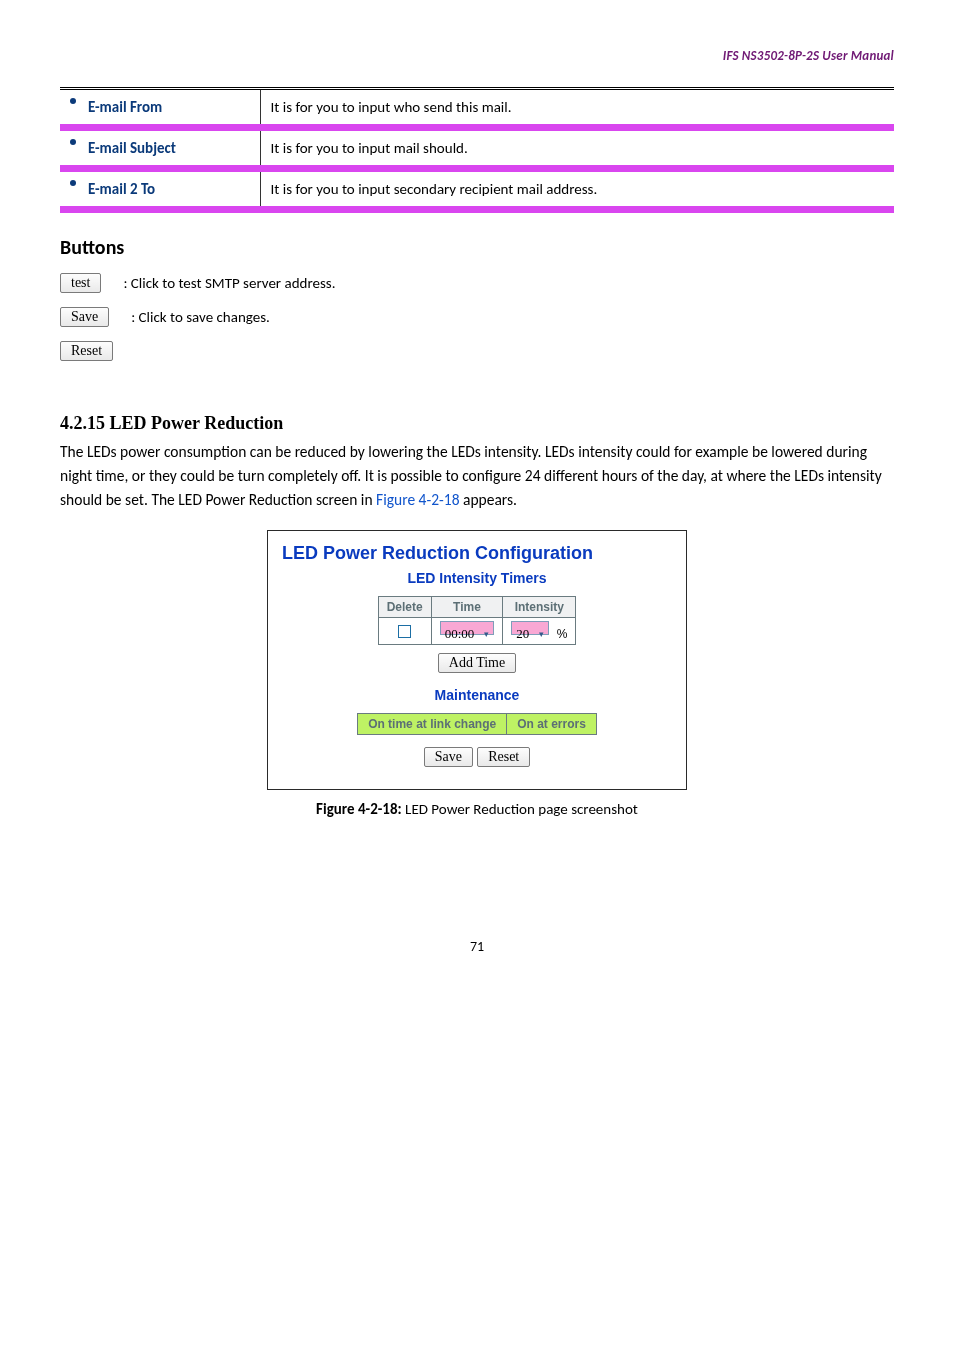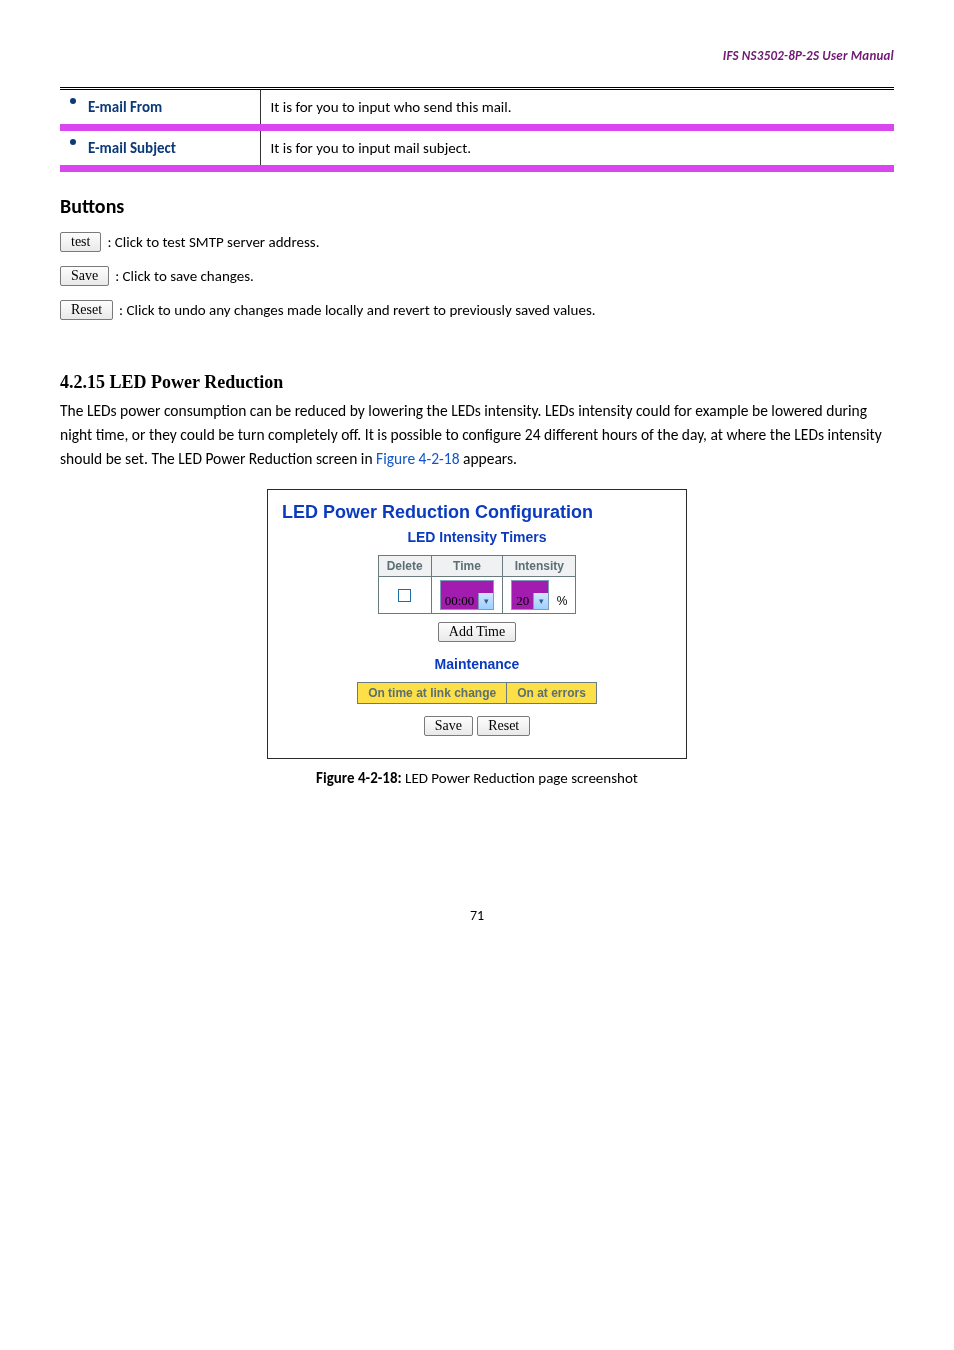--- a/index.html
+++ b/index.html
@@ -59,21 +59,21 @@
   }
   h3.buttons-h {
     font-family: Calibri, Arial, sans-serif;
     font-weight: bold;
     font-size: 20px;
     margin: 18px 0 14px 0;
   }
   .btn-line {
     display: flex;
     align-items: center;
-    gap: 6px;
+    gap: 22px;
     margin: 14px 0;
     font-family: Calibri, Arial, sans-serif;
     font-size: 15px;
   }
   .ui-btn {
     display: inline-block;
     border: 1px solid #7a7a7a;
     background: linear-gradient(#fdfdfd,#e9e9e9);
     font-family: "Times New Roman", serif;
     font-size: 14px;
@@ -139,25 +139,25 @@
     display: inline-block;
     width: 13px; height: 13px;
     border: 1px solid #1c6ea4;
     background: #fff;
     vertical-align: middle;
   }
   .sel {
     display: inline-flex;
     align-items: center;
     border: 1px solid #7f9db9;
-    background: #a21caf;
+    background: #f9a8d4;
     font-family: "Times New Roman", serif;
     font-size: 13px;
     padding: 12px 0 0 4px;
-    height: 30px;
+    height: 14px;
   }
   .sel .arrow {
     margin-left: 4px;
     width: 15px; height: 100%;
     background: linear-gradient(#cfe7ff,#9fcfff);
     border-left: 1px solid #7f9db9;
     display: inline-flex;
     align-items: center;
     justify-content: center;
     color: #345b8b;
@@ -179,21 +179,21 @@
   table.maint {
     border-collapse: collapse;
     font-size: 12px;
   }
   table.maint th, table.maint td {
     border: 1px solid #6a7b80;
     padding: 3px 10px;
     text-align: center;
   }
   table.maint th {
-    background: #fde047;
+    background: #bef264;
     color: #5c6f75;
     font-weight: bold;
   }
   .fig-caption {
     text-align: center;
     font-family: Calibri, Arial, sans-serif;
     font-size: 15px;
     margin: 10px 0 0 0;
   }
   .fig-caption b { font-weight: bold; }
@@ -210,38 +210,41 @@
 <div class="running-head">IFS  NS3502-8P-2S  User  Manual</div>
 
 <table class="param">
   <tbody>
     <tr>
       <td class="label"><span class="bullet"></span><span>E-mail From</span></td>
       <td class="desc">It is for you to input who send this mail.</td>
     </tr>
     <tr>
       <td class="label"><span class="bullet"></span><span>E-mail Subject</span></td>
-      <td class="desc">It is for you to input mail subject.</td>
+      <td class="desc">It is for you to input mail should.</td>
+    </tr>
+    <tr>
+      <td class="label"><span class="bullet"></span><span>E-mail 2 To</span></td>
+      <td class="desc">It is for you to input secondary recipient mail address.</td>
     </tr>
   </tbody>
 </table>
 
 <h3 class="buttons-h">Buttons</h3>
 
 <div class="btn-line">
   <span class="ui-btn">test</span>
   <span>: Click to test SMTP server address.</span>
 </div>
 <div class="btn-line">
   <span class="ui-btn">Save</span>
   <span>: Click to save changes.</span>
 </div>
 <div class="btn-line">
   <span class="ui-btn">Reset</span>
-  <span>: Click to undo any changes made locally and revert to previously saved values.</span>
 </div>
 
 <h2 class="section-h">4.2.15 LED Power Reduction</h2>
 
 <p class="body">
   <span>The LEDs power consumption can be reduced by lowering the LEDs intensity. LEDs intensity could for example be lowered during night time, or they could be turn completely off. It is possible to configure 24 different hours of the day, at where the LEDs intensity should be set. The LED Power Reduction screen in </span><span class="fig-ref">Figure 4-2-18</span><span> appears.</span>
 </p>
 
 <div class="shot-wrap">
   <div class="shot">

